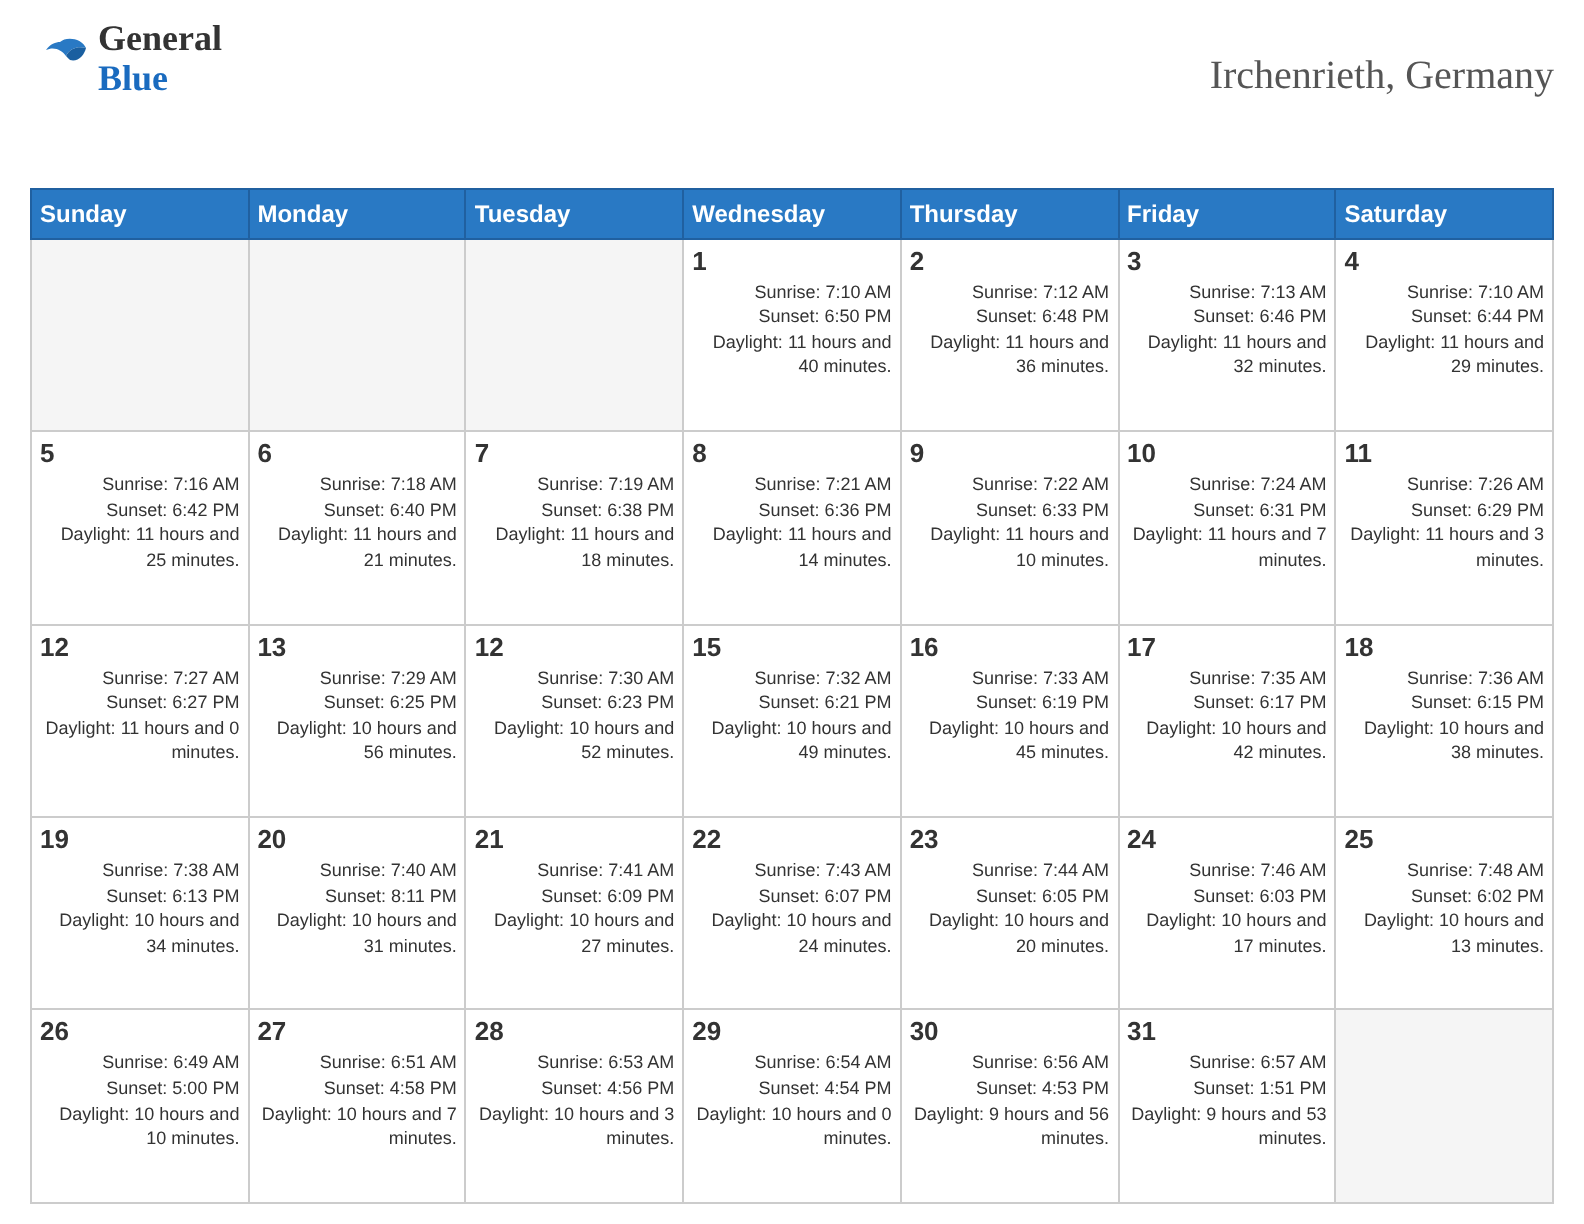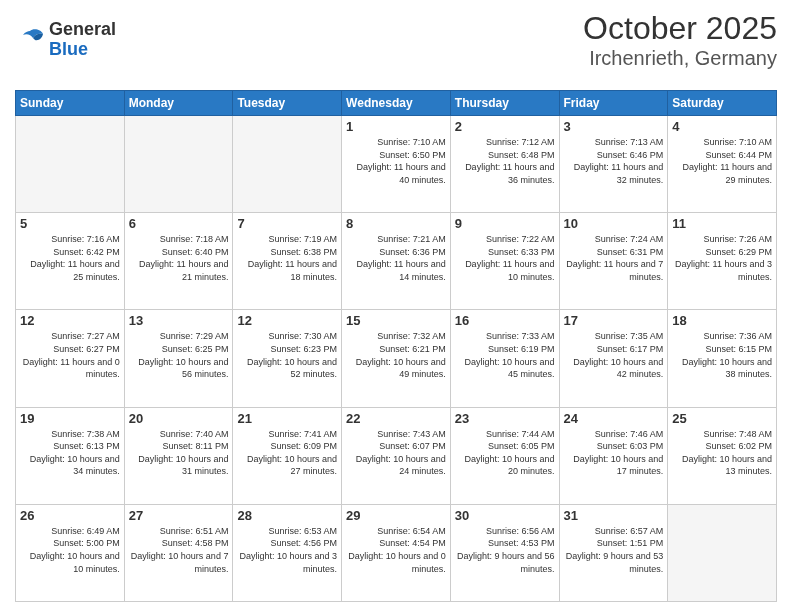--- a/index.html
+++ b/index.html
@@ -13,22 +13,23 @@
     .page {
       width: 792px;
       height: 612px;
       padding: 10px 15px;
       display: flex;
       flex-direction: column;
     }
     .header {
       display: flex;
       justify-content: space-between;
-      align-items: center;
-      margin-bottom: 20px;
+      align-items: flex-end;
+      margin-bottom: 8px;
+      font-family: Liberation Serif, serif;
     }
     .logo {
       display: flex;
       align-items: center;
       gap: 4px;
     }
     .logo-text {
       font-size: 18px;
       font-weight: bold;
       line-height: 1.1;
@@ -50,20 +51,21 @@
     .location {
       font-size: 20px;
       color: #555;
     }
     .calendar {
       flex: 1;
       border: 1px solid #ccc;
       border-collapse: collapse;
       width: 100%;
       table-layout: fixed;
+      margin-top: 36px;
     }
     .calendar th {
       background: #2979c4;
       color: #fff;
       font-size: 12px;
       font-weight: bold;
       padding: 5px 4px;
       border: 1px solid #2060a0;
       text-align: left;
     }
@@ -104,21 +106,20 @@
       <svg class="logo-bird" viewBox="0 0 30 28" xmlns="http://www.w3.org/2000/svg">
         <path d="M15 5 C18 2, 26 3, 28 8 C24 7, 20 8, 18 12 C16 9, 12 7, 8 9 C10 6, 13 5, 15 5Z" fill="#2979c4"></path>
         <path d="M18 12 C20 8, 24 7, 28 8 C27 12, 24 15, 20 14 C19 13, 18.5 12.5, 18 12Z" fill="#1a5fa0"></path>
       </svg>
       <div class="logo-text">
         <div><span class="general">General</span></div>
         <div><span class="blue">Blue</span></div>
       </div>
     </div>
     <div class="title-block">
-      <div class="month-title">October 2025</div>
       <div class="location">Irchenrieth, Germany</div>
     </div>
   </div>
 
   <table class="calendar">
     <thead>
       <tr>
       <th>Sunday</th>
           <th>Monday</th>
           <th>Tuesday</th>

